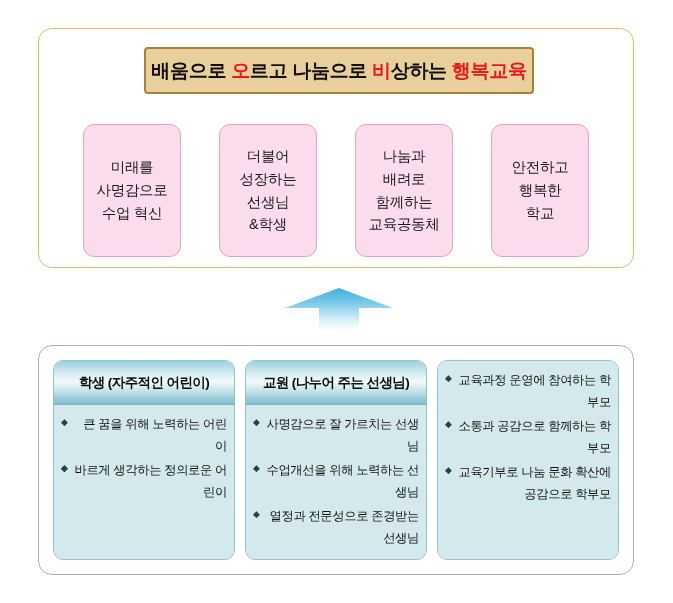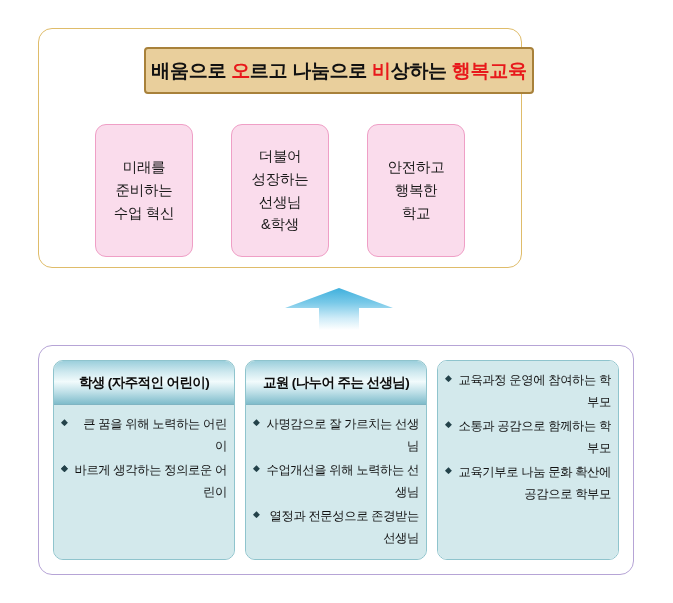--- a/index.html
+++ b/index.html
@@ -13,21 +13,21 @@
     position: relative;
     font-family: "Liberation Sans", "DejaVu Sans", sans-serif;
     overflow: hidden;
   }
 
   
   #vision-panel {
     position: absolute;
     left: 38px;
     top: 28px;
-    width: 484px;
+    width: 596px;
     height: 240px;
     border: 1.5px solid #dfbc6a;
     border-radius: 14px;
     background: #ffffff;
     box-sizing: border-box;
   }
 
   #vision-banner {
     position: absolute;
     left: 105px;
@@ -178,28 +178,34 @@
 
 <div id="vision-panel">
 
   <div id="vision-banner">
     <div id="vision-banner-text"><span style="color: rgb(17, 17, 17);">배움으로 </span><span style="color: rgb(232, 25, 27);">오</span><span style="color: rgb(17, 17, 17);">르고 나눔으로 </span><span style="color: rgb(232, 25, 27);">비</span><span style="color: rgb(17, 17, 17);">상하는 </span><span style="color: rgb(232, 25, 27);">행복교육</span></div>
   </div>
 
   <div id="pillar-row">
       <div class="pillar">
         <div>미래를</div>
-        <div>준비하는</div>
+        <div>사명감으로</div>
         <div>수업 혁신</div>
       </div>
       <div class="pillar">
         <div>더불어</div>
         <div>성장하는</div>
         <div>선생님</div>
         <div>&amp;학생</div>
+      </div>
+      <div class="pillar">
+        <div>나눔과</div>
+        <div>배려로</div>
+        <div>함께하는</div>
+        <div>교육공동체</div>
       </div>
       <div class="pillar">
         <div>안전하고</div>
         <div>행복한</div>
         <div>학교</div>
       </div>
     </div>
 
 </div>
 

